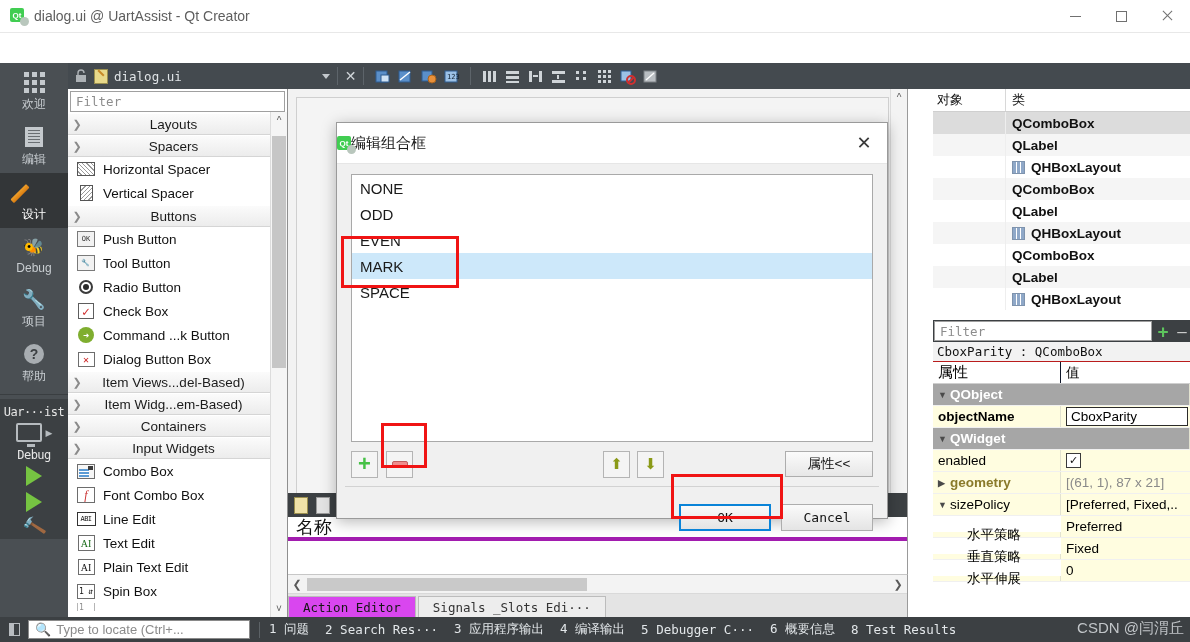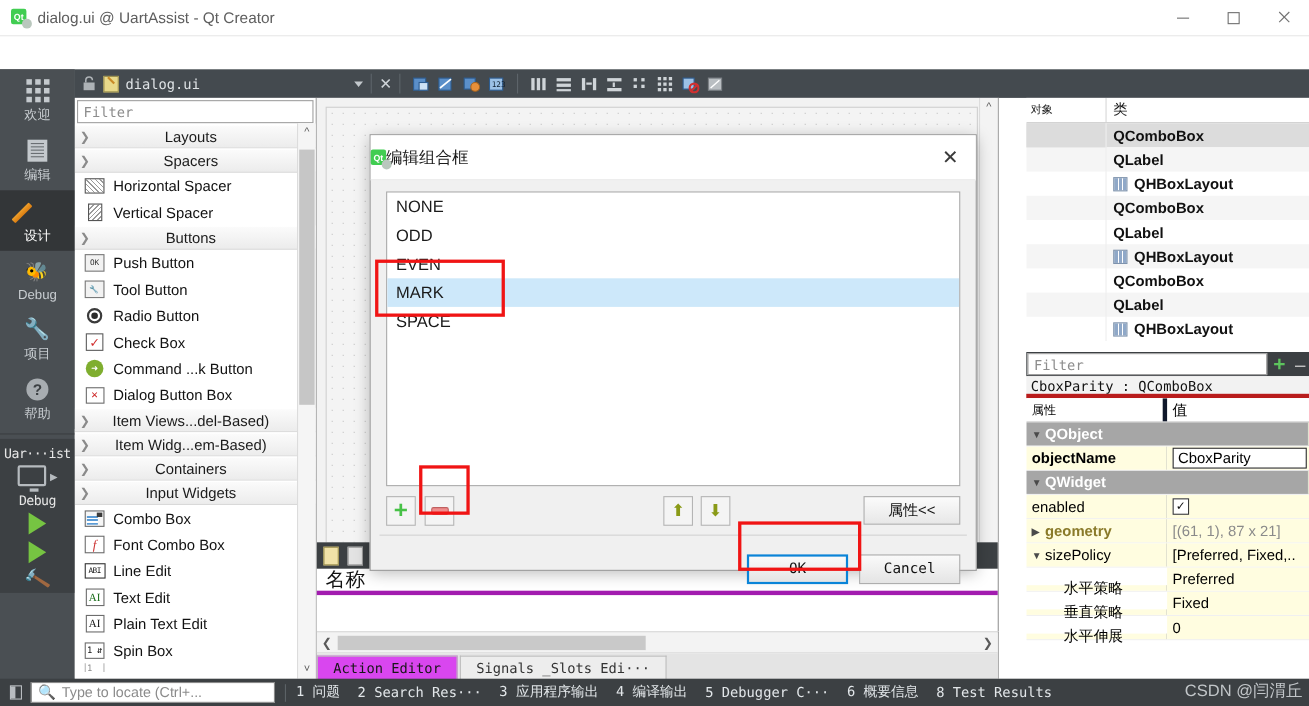--- a/index.html
+++ b/index.html
@@ -264,21 +264,21 @@
   .ap-doc{width:14px;height:17px;background:#f0e2a8;border:1px solid #9b8f4e;margin-right:8px;}
   .ap-doc2{width:14px;height:17px;background:#e3e3e3;border:1px solid #9a9a9a;margin-right:8px;}
   .ap-header{height:24px;border-bottom:4px solid #a21caf;display:flex;align-items:center;padding-left:8px;font-size:18px;color:#111;}
 
   
   .objpanel {
     position: absolute; left: 933px; top: 89px; width: 257px; height: 230px;
     background: #ffffff; overflow: hidden;
   }
   .op-header { height: 23px; display: flex; border-bottom: 1px solid #cfcfcf; background:#fff;}
-  .op-header .c1 { width: 73px; padding-left: 4px; font-size: 10px; color:#111; display:flex;align-items:center;border-right:1px solid #d8d8d8;}
+  .op-header .c1 { width: 73px; padding-left: 4px; font-size: 13px; color:#111; display:flex;align-items:center;border-right:1px solid #d8d8d8;}
   .op-header .c2 { flex:1; padding-left: 6px; font-size: 13px; color:#111; display:flex;align-items:center;}
   .op-row { height: 22px; display:flex; align-items:center; font-size:13.5px; color:#111; }
   .op-row .oc1 { width: 73px; border-right: 1px solid #eeeeee; height:100%; }
   .op-row .oc2 { flex:1; padding-left: 6px; display:flex; align-items:center; height:100%;font-weight:bold;}
   .op-row.alt { background: #f5f5f5; }
   .op-row.sel { background: #dcdcdc; }
   .op-row.sel .oc1 { background:#dcdcdc; }
   .layout-icon {
     width: 13px; height: 13px; margin-right: 6px; flex:none;
     background: linear-gradient(90deg,#8fa8c8 0 3px,#fff 3px 4px,#8fa8c8 4px 7px,#fff 7px 8px,#8fa8c8 8px 11px);
@@ -292,29 +292,29 @@
   .filterbar .fbox{
     flex:1; height:20px; margin:1px 0 1px 1px; background:#fff; border:1px solid #9e9e9e;
     display:flex;align-items:center;padding-left:5px;color:#8d8d8d;
     font-family:"DejaVu Sans Mono", monospace;font-size:12.5px;
   }
   .fb-plus{width:22px;text-align:center;color:#5dc45d;font-size:19px;font-weight:bold;line-height:1;}
   .fb-minus{width:16px;text-align:center;color:#cfcfcf;font-size:17px;line-height:1;}
 
   .propheader {
     position:absolute;left:933px;top:342px;width:257px;height:20px;
-    background:#f2f2f2;border-bottom:4px solid #b91c1c;
+    background:#f2f2f2;border-bottom:1px solid #b91c1c;
     display:flex;align-items:center;padding-left:4px;
     font-family:"DejaVu Sans Mono", monospace;font-size:12.5px;color:#111;
   }
   .proptable{
     position:absolute;left:933px;top:362px;width:257px;height:255px;background:#fff;overflow:hidden;
   }
   .pt-head{height:22px;display:flex;border-bottom:1px solid #cfcfcf;background:#fff;}
-  .pt-head .h1{width:128px;padding-left:5px;font-size:11px;display:flex;align-items:center;border-right:4px solid #0f172a;}
+  .pt-head .h1{width:128px;padding-left:5px;font-size:15px;display:flex;align-items:center;border-right:1px solid #0f172a;}
   .pt-head .h2{flex:1;padding-left:5px;font-size:13.5px;display:flex;align-items:center;}
   .pt-row{height:22px;display:flex;align-items:stretch;font-size:13.5px;border-bottom:1px solid #f0f0f0;}
   .pt-row .p1{width:128px;display:flex;align-items:center;padding-left:5px;background:#fffde0;border-right:1px solid #e2e2d0;}
   .pt-row .p2{flex:1;display:flex;align-items:center;padding-left:5px;background:#fffde0;}
   .pt-row.group .p1,.pt-row.group .p2{background:#a6a6a6;color:#ffffff;font-weight:bold;}
   .pt-row.group .p1{width:100%;}
   .pt-row .chev{width:12px;color:#4a4a4a;font-size:9px;display:inline-block;}
   .pt-row.bold .p1{font-weight:bold;}
   .pt-row.greyval .p2{color:#8a8a8a;}
   .pt-row.goldname .p1{color:#8a7a2a;font-weight:bold;}

